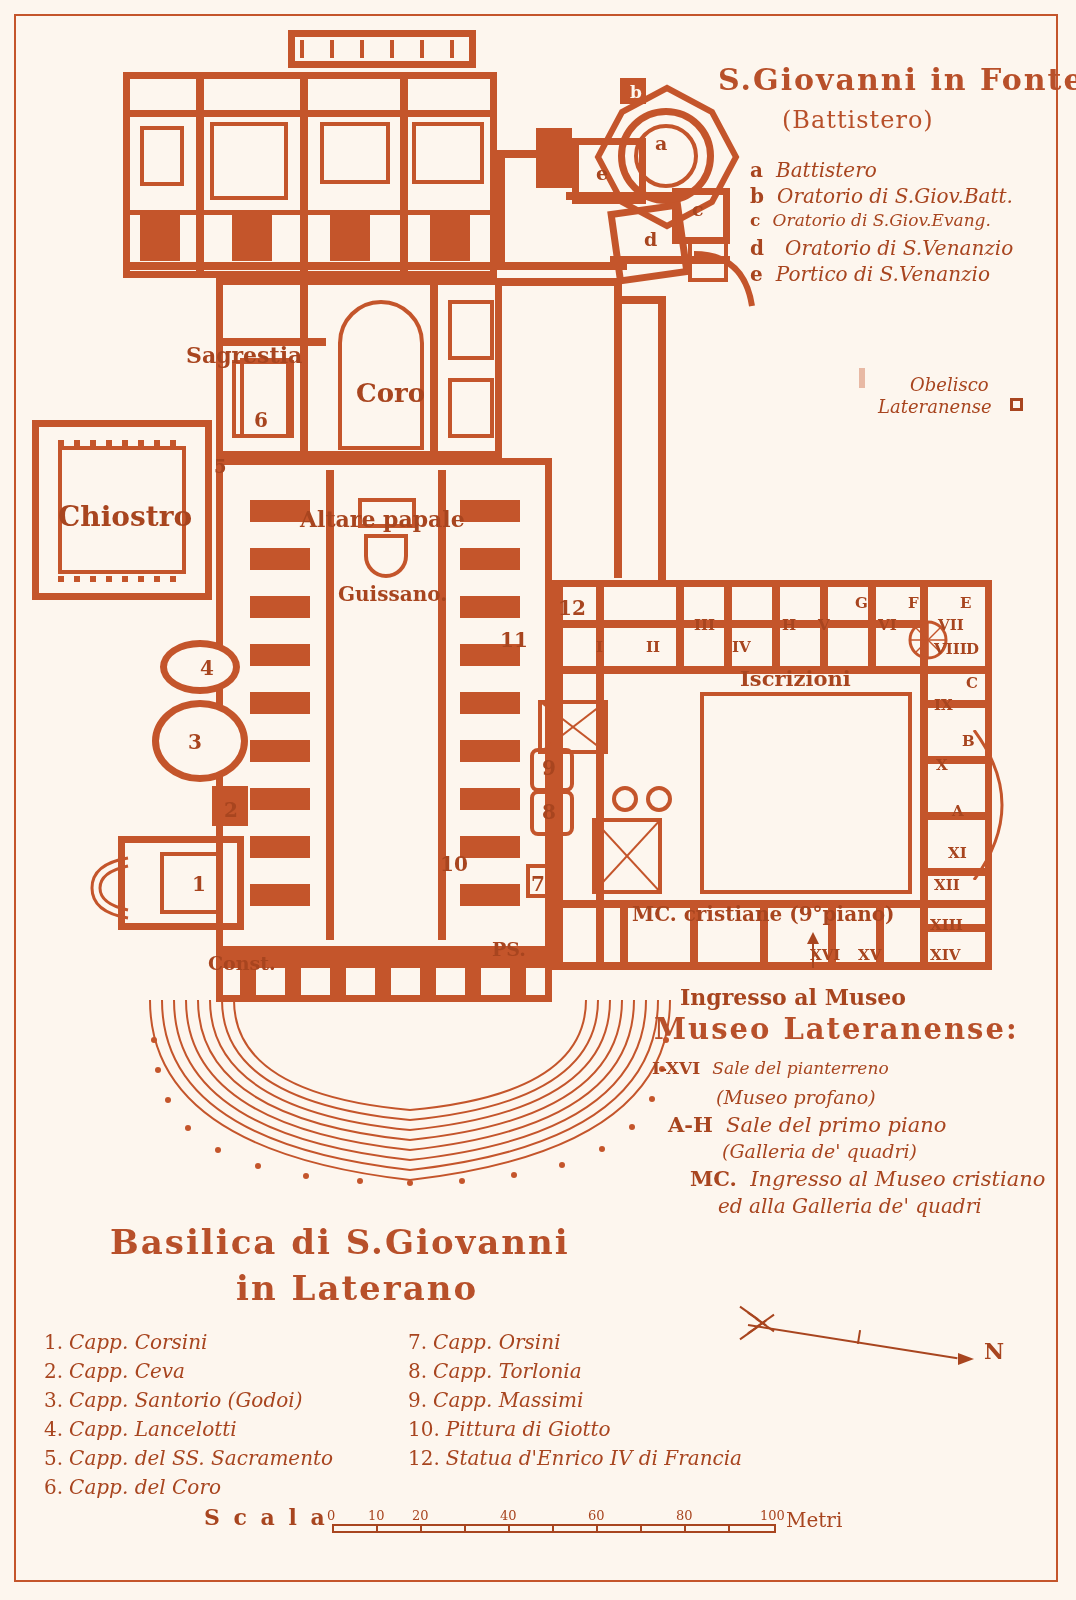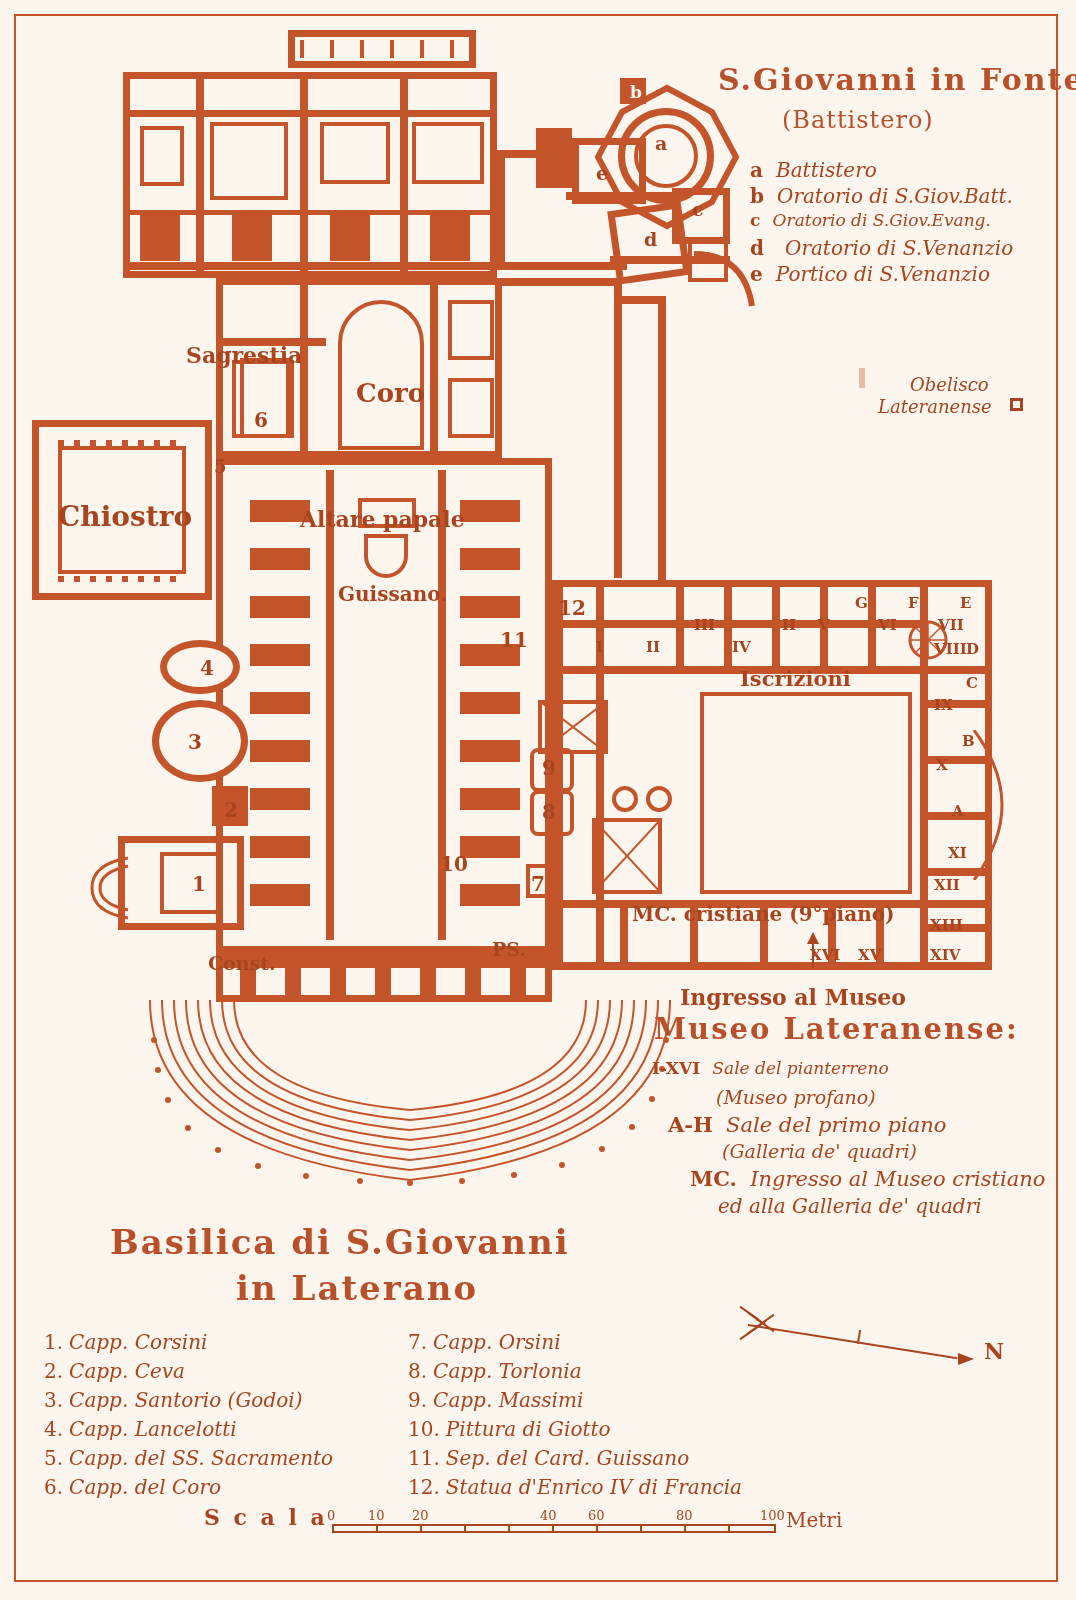--- a/index.html
+++ b/index.html
@@ -420,21 +420,20 @@
       <div class="row"><b style="margin-right: 6px;">3.</b><span>Capp. Santorio (Godoi)</span></div>
       <div class="row"><b style="margin-right: 6px;">4.</b><span>Capp. Lancelotti</span></div>
       <div class="row"><b style="margin-right: 6px;">5.</b><span>Capp. del SS. Sacramento</span></div>
       <div class="row"><b style="margin-right: 6px;">6.</b><span>Capp. del Coro</span></div>
     </div>
     <div class="col" style="left:364px;width:420px;">
       <div class="row"><b style="margin-right: 6px;">7.</b><span>Capp. Orsini</span></div>
       <div class="row"><b style="margin-right: 6px;">8.</b><span>Capp. Torlonia</span></div>
       <div class="row"><b style="margin-right: 6px;">9.</b><span>Capp. Massimi</span></div>
       <div class="row"><b style="margin-right: 6px;">10.</b><span>Pittura di Giotto</span></div>
-      <div class="row"><b style="margin-right: 6px;">11.</b><span>Sep. del Card. Guissano</span></div>
       <div class="row"><b style="margin-right: 6px;">12.</b><span>Statua d'Enrico IV di Francia</span></div>
     </div>
   </div>
 
   <div class="compass">
     <div class="cbar"></div>
     <div class="cfeather">
       <span style="left:0;top:2px;transform:rotate(35deg);"></span>
       <span style="left:8px;top:8px;transform:rotate(35deg);"></span>
       <span style="left:16px;top:14px;transform:rotate(35deg);"></span>
@@ -455,20 +454,20 @@
     <div class="scaletick" style="left:264px;top:12px;height:9px;"></div>
     <div class="scaletick" style="left:308px;top:12px;height:9px;"></div>
     <div class="scaletick" style="left:352px;top:12px;height:9px;"></div>
     <div class="scaletick" style="left:396px;top:12px;height:9px;"></div>
     <div class="scaletick" style="left:440px;top:12px;height:9px;"></div>
     <div class="scaletick" style="left:484px;top:12px;height:9px;"></div>
     <div class="scaletick" style="left:528px;top:12px;height:9px;"></div>
     <div class="scalenum" style="left:127px;top:-4px;">0</div>
     <div class="scalenum" style="left:168px;top:-4px;">10</div>
     <div class="scalenum" style="left:212px;top:-4px;">20</div>
-    <div class="scalenum" style="left:300px;top:-4px;margin-left:40px;">40</div>
+    <div class="scalenum" style="left:300px;top:-4px;">40</div>
     <div class="scalenum" style="left:388px;top:-4px;">60</div>
     <div class="scalenum" style="left:476px;top:-4px;">80</div>
     <div class="scalenum" style="left:560px;top:-4px;">100</div>
   </div>
   <div class="lbl ser" style="left:786px;top:1508px;font-size:20px;">Metri</div>
 
 </div>
 
 </body></html>

